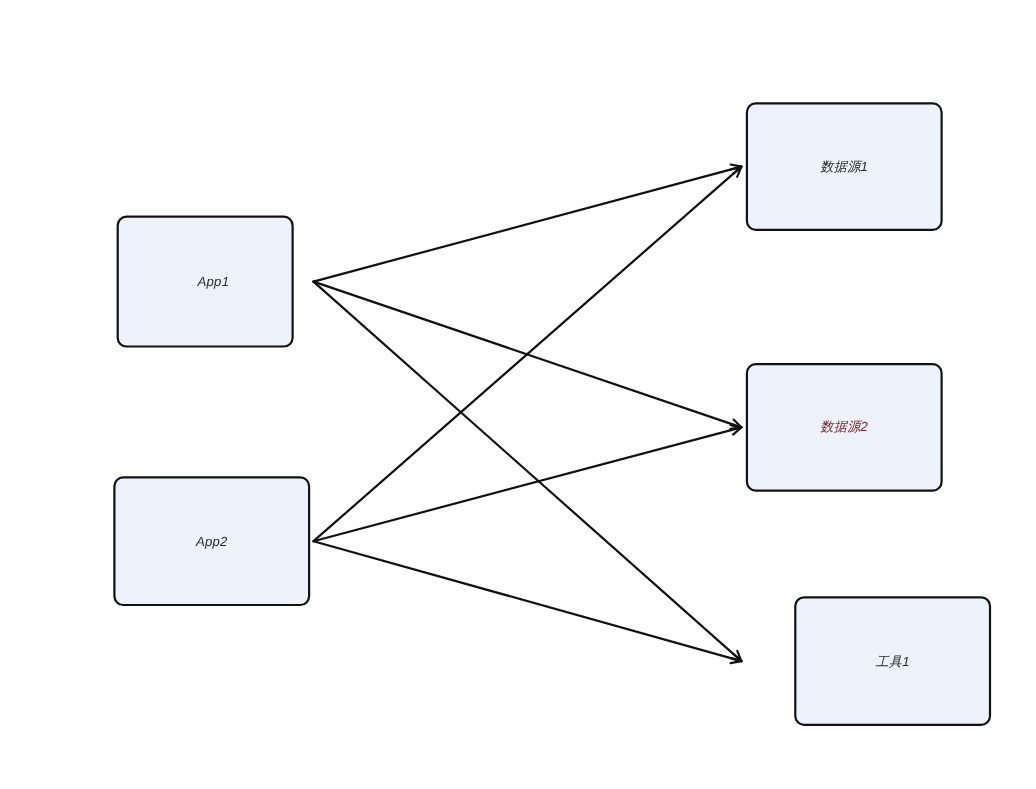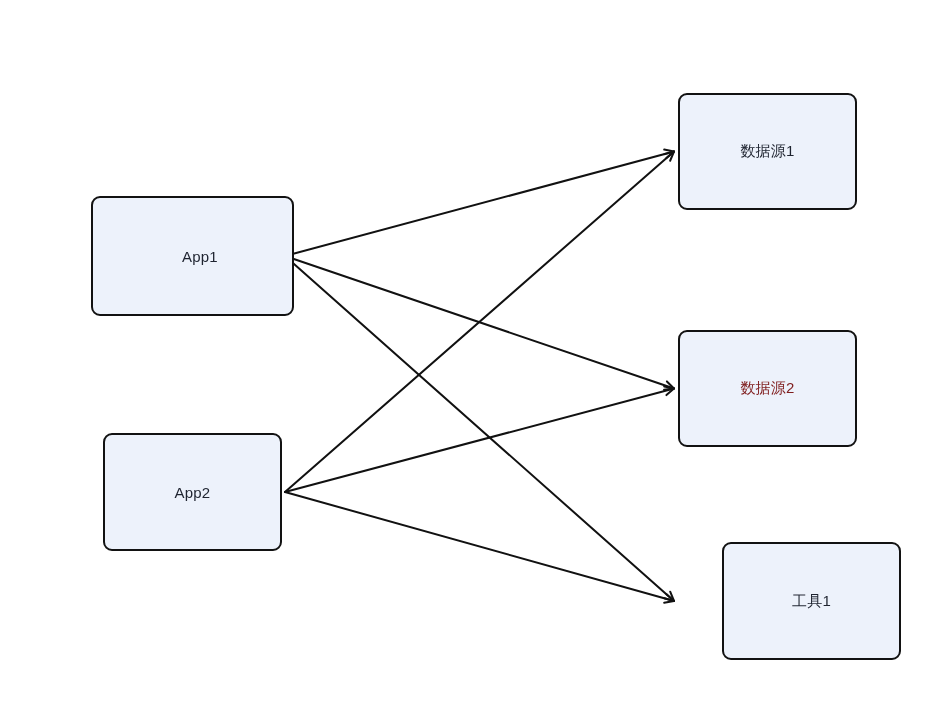--- a/index.html
+++ b/index.html
@@ -23,24 +23,25 @@
     position: absolute;
     box-sizing: border-box;
     display: flex;
     align-items: center;
     justify-content: center;
     background: var(--node-fill, #edf2fb);
     border: 2px solid var(--node-border, #121212);
     border-radius: 9px;
   }
   .node-label {
-    font-size: 15px;
+    font-size: 12px;
     color: #1f2430;
     letter-spacing: 0.2px;
     white-space: nowrap;
+    font-style: italic;
   }
 </style>
 </head>
 <body>
 
 <div class="canvas" style="width: 942px; height: 717px; background: rgb(255, 255, 255); --node-fill: #edf2fb; --node-border: #121212;">
   <svg class="edges-layer" xmlns="http://www.w3.org/2000/svg" width="942" height="717">
     <defs>
       <marker id="arrow-vee" markerUnits="userSpaceOnUse" markerWidth="16" markerHeight="16" refX="12" refY="7" orient="auto">
         <path d="M3,2.6 L12,7 L3,11.4" fill="none" stroke-width="2" stroke-linecap="round" stroke-linejoin="round" stroke="#111111"></path>
@@ -49,21 +50,21 @@
     <g>
         <line x1="285" y1="256" x2="674" y2="151.5" stroke="#111111" stroke-width="2" stroke-linecap="round" marker-end="url(#arrow-vee)"></line>
         <line x1="285" y1="256" x2="674" y2="388.5" stroke="#111111" stroke-width="2" stroke-linecap="round" marker-end="url(#arrow-vee)"></line>
         <line x1="285" y1="256" x2="674" y2="601" stroke="#111111" stroke-width="2" stroke-linecap="round" marker-end="url(#arrow-vee)"></line>
         <line x1="285" y1="492" x2="674" y2="151.5" stroke="#111111" stroke-width="2" stroke-linecap="round" marker-end="url(#arrow-vee)"></line>
         <line x1="285" y1="492" x2="674" y2="388.5" stroke="#111111" stroke-width="2" stroke-linecap="round" marker-end="url(#arrow-vee)"></line>
         <line x1="285" y1="492" x2="674" y2="601" stroke="#111111" stroke-width="2" stroke-linecap="round" marker-end="url(#arrow-vee)"></line>
       </g>
   </svg>
   <div>
-      <div class="node" style="left: 91px; top: 196px; width: 203px; height: 120px; padding-left: 15px;">
+      <div class="node" style="left: 106px; top: 196px; width: 161px; height: 120px; padding-left: 15px;">
         <span class="node-label" style="color: rgb(31, 36, 48);">App1</span>
       </div>
       <div class="node" style="left: 103px; top: 433px; width: 179px; height: 118px;">
         <span class="node-label" style="color: rgb(31, 36, 48);">App2</span>
       </div>
       <div class="node" style="left: 678px; top: 93px; width: 179px; height: 117px;">
         <span class="node-label" style="color: rgb(31, 36, 48);">数据源1</span>
       </div>
       <div class="node" style="left: 678px; top: 330px; width: 179px; height: 117px;">
         <span class="node-label" style="color: #7f1d1d;">数据源2</span>

